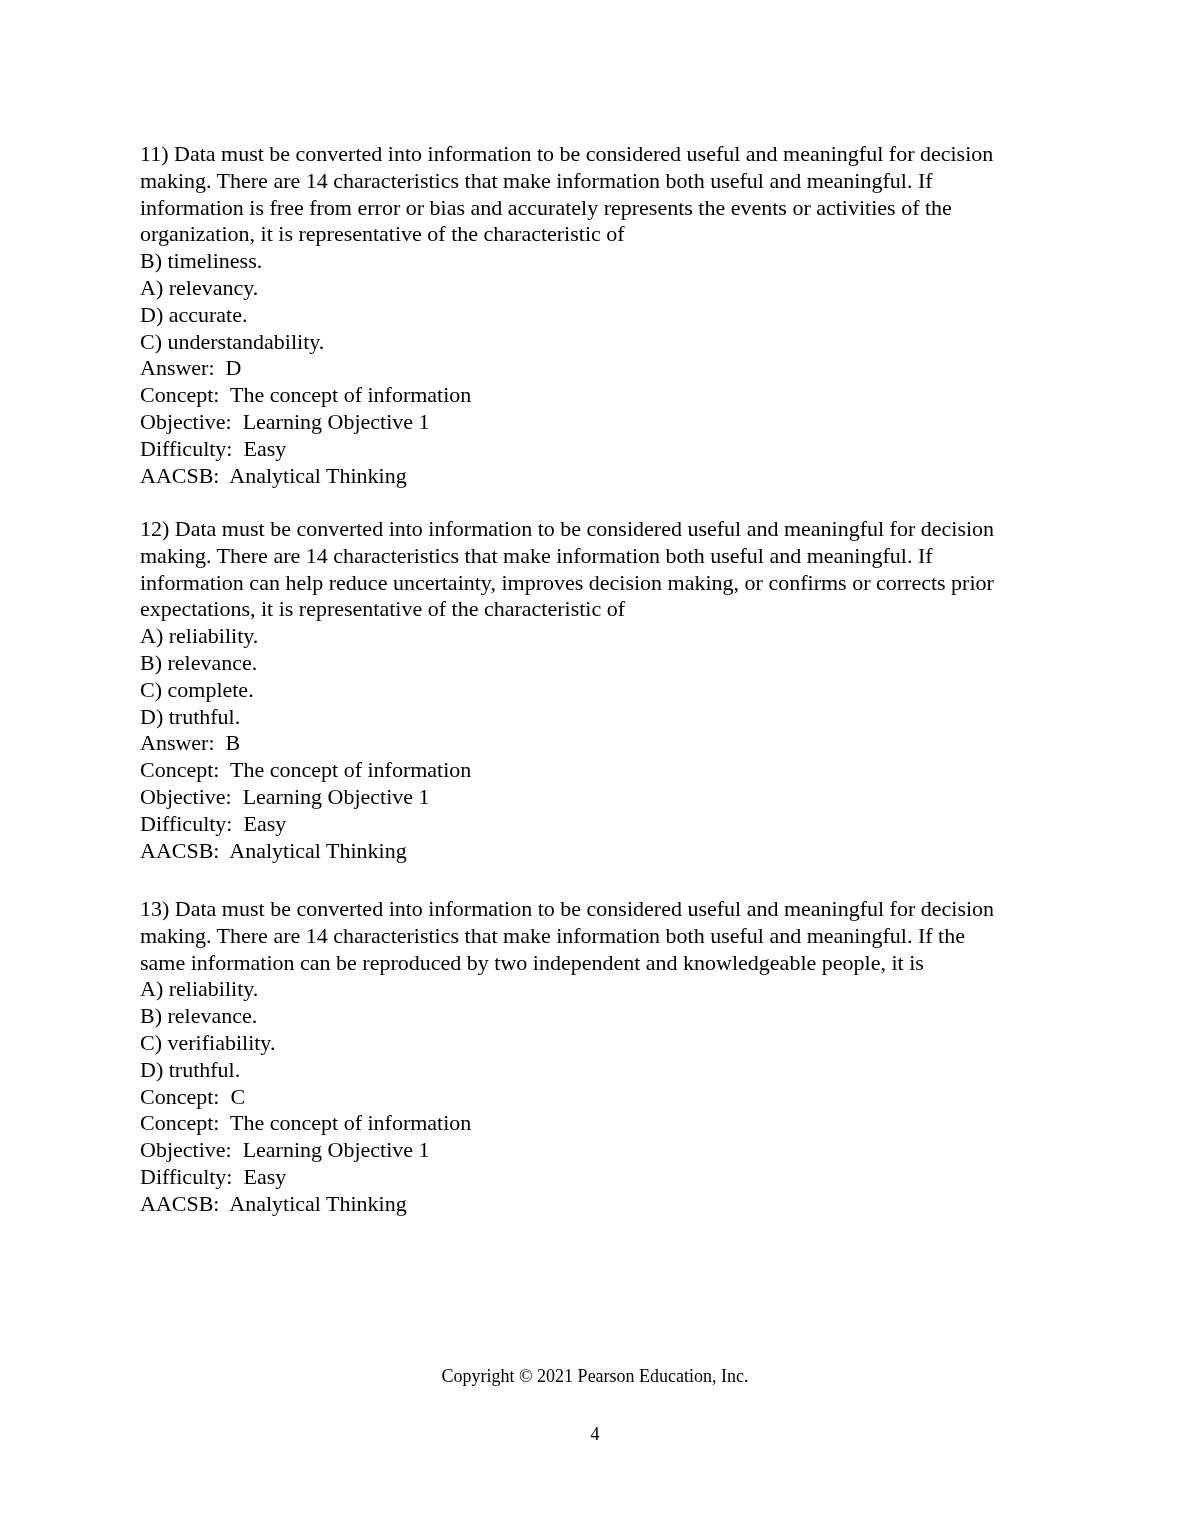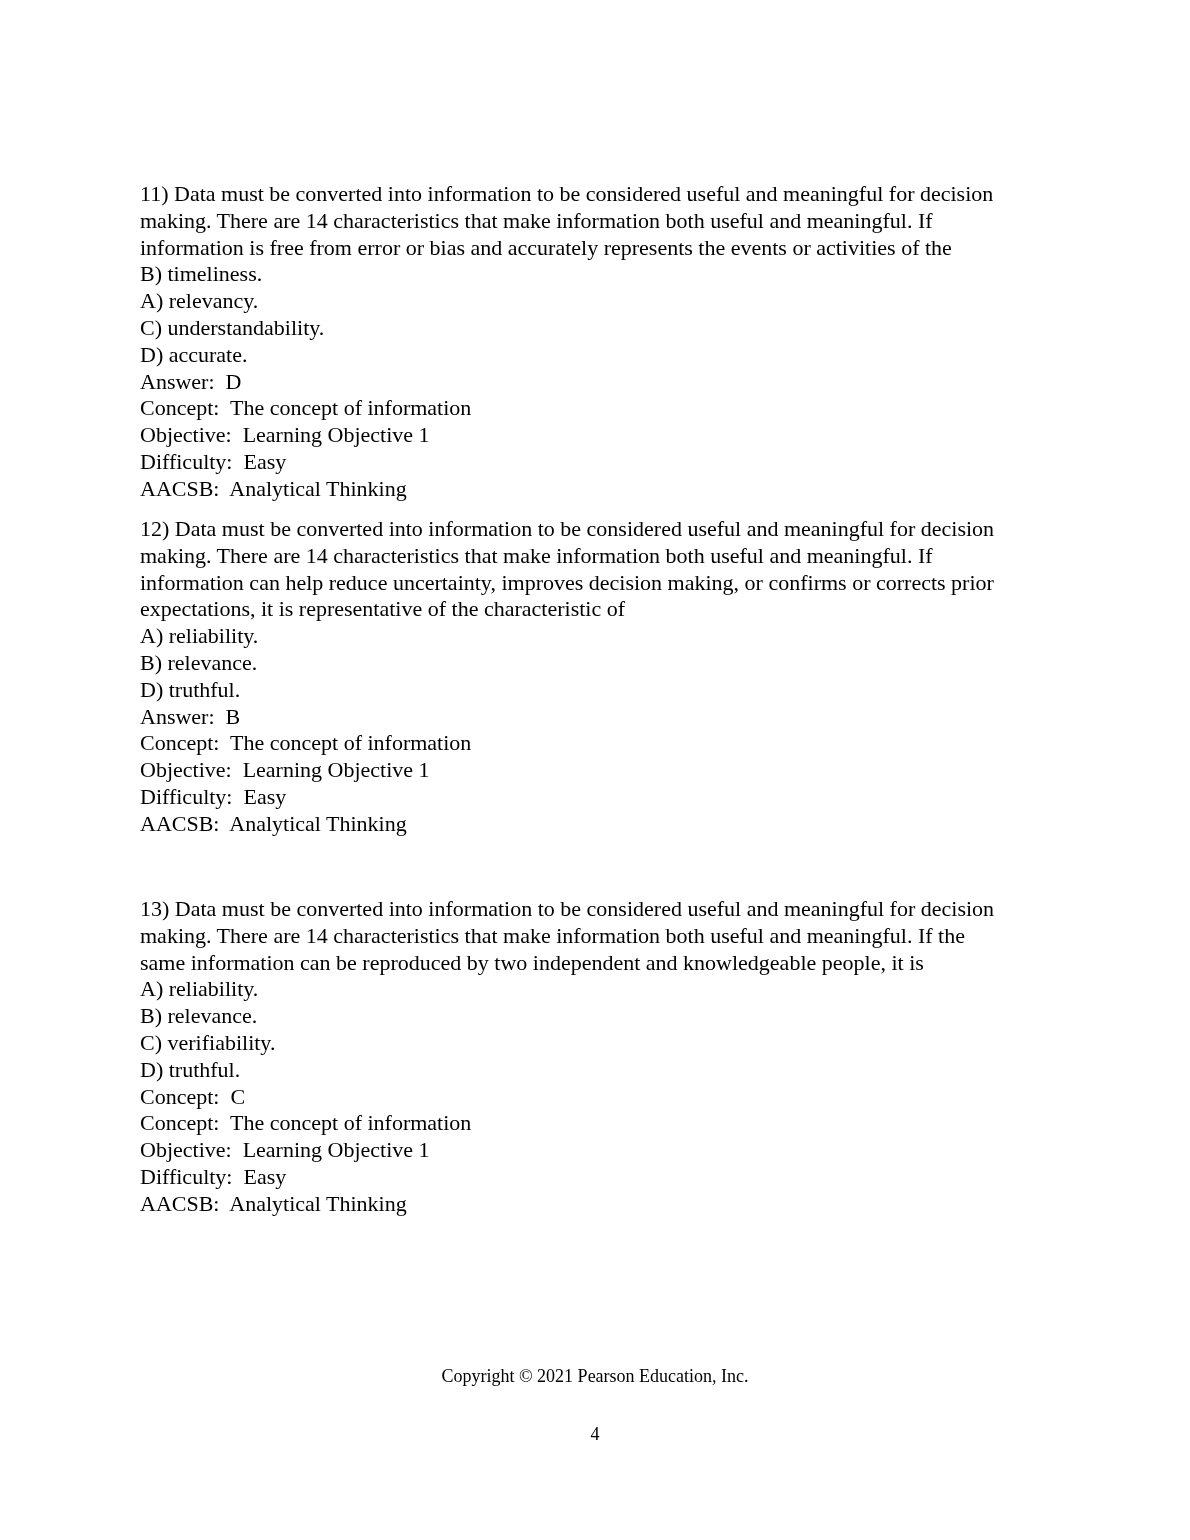--- a/index.html
+++ b/index.html
@@ -8,42 +8,44 @@
   .page { position: absolute; left: 0; top: 0; width: 1190px; height: 1540px; }
   .question { position: absolute; left: 140px; width: 920px; font-size: 22px; line-height: 26.8px; }
   .q-line, .opt, .meta { display: block; white-space: pre; }
   .footer { position: absolute; left: 0; width: 1190px; text-align: center; font-size: 18px; line-height: 24px; }
 </style>
 </head>
 <body>
 
 <div class="page">
 
-  <div class="question" style="top:141px;margin-top:40px;">
+  <div class="question" style="top:141px;">
     <span class="q-line">11) Data must be converted into information to be considered useful and meaningful for decision</span>
     <span class="q-line">making. There are 14 characteristics that make information both useful and meaningful. If</span>
     <span class="q-line">information is free from error or bias and accurately represents the events or activities of the</span>
+    <span class="q-line">organization, it is representative of the characteristic of</span>
     <span class="opt">B) timeliness.</span>
     <span class="opt">A) relevancy.</span>
+    <span class="opt">D) accurate.</span>
     <span class="opt">C) understandability.</span>
-    <span class="opt">D) accurate.</span>
     <span class="meta">Answer:  D</span>
     <span class="meta">Concept:  The concept of information</span>
     <span class="meta">Objective:  Learning Objective 1</span>
     <span class="meta">Difficulty:  Easy</span>
     <span class="meta">AACSB:  Analytical Thinking</span>
   </div>
 
   <div class="question" style="top:516px;">
     <span class="q-line">12) Data must be converted into information to be considered useful and meaningful for decision</span>
     <span class="q-line">making. There are 14 characteristics that make information both useful and meaningful. If</span>
     <span class="q-line">information can help reduce uncertainty, improves decision making, or confirms or corrects prior</span>
     <span class="q-line">expectations, it is representative of the characteristic of</span>
     <span class="opt">A) reliability.</span>
     <span class="opt">B) relevance.</span>
+    <span class="opt">C) complete.</span>
     <span class="opt">D) truthful.</span>
     <span class="meta">Answer:  B</span>
     <span class="meta">Concept:  The concept of information</span>
     <span class="meta">Objective:  Learning Objective 1</span>
     <span class="meta">Difficulty:  Easy</span>
     <span class="meta">AACSB:  Analytical Thinking</span>
   </div>
 
   <div class="question" style="top:896px;">
     <span class="q-line">13) Data must be converted into information to be considered useful and meaningful for decision</span>

